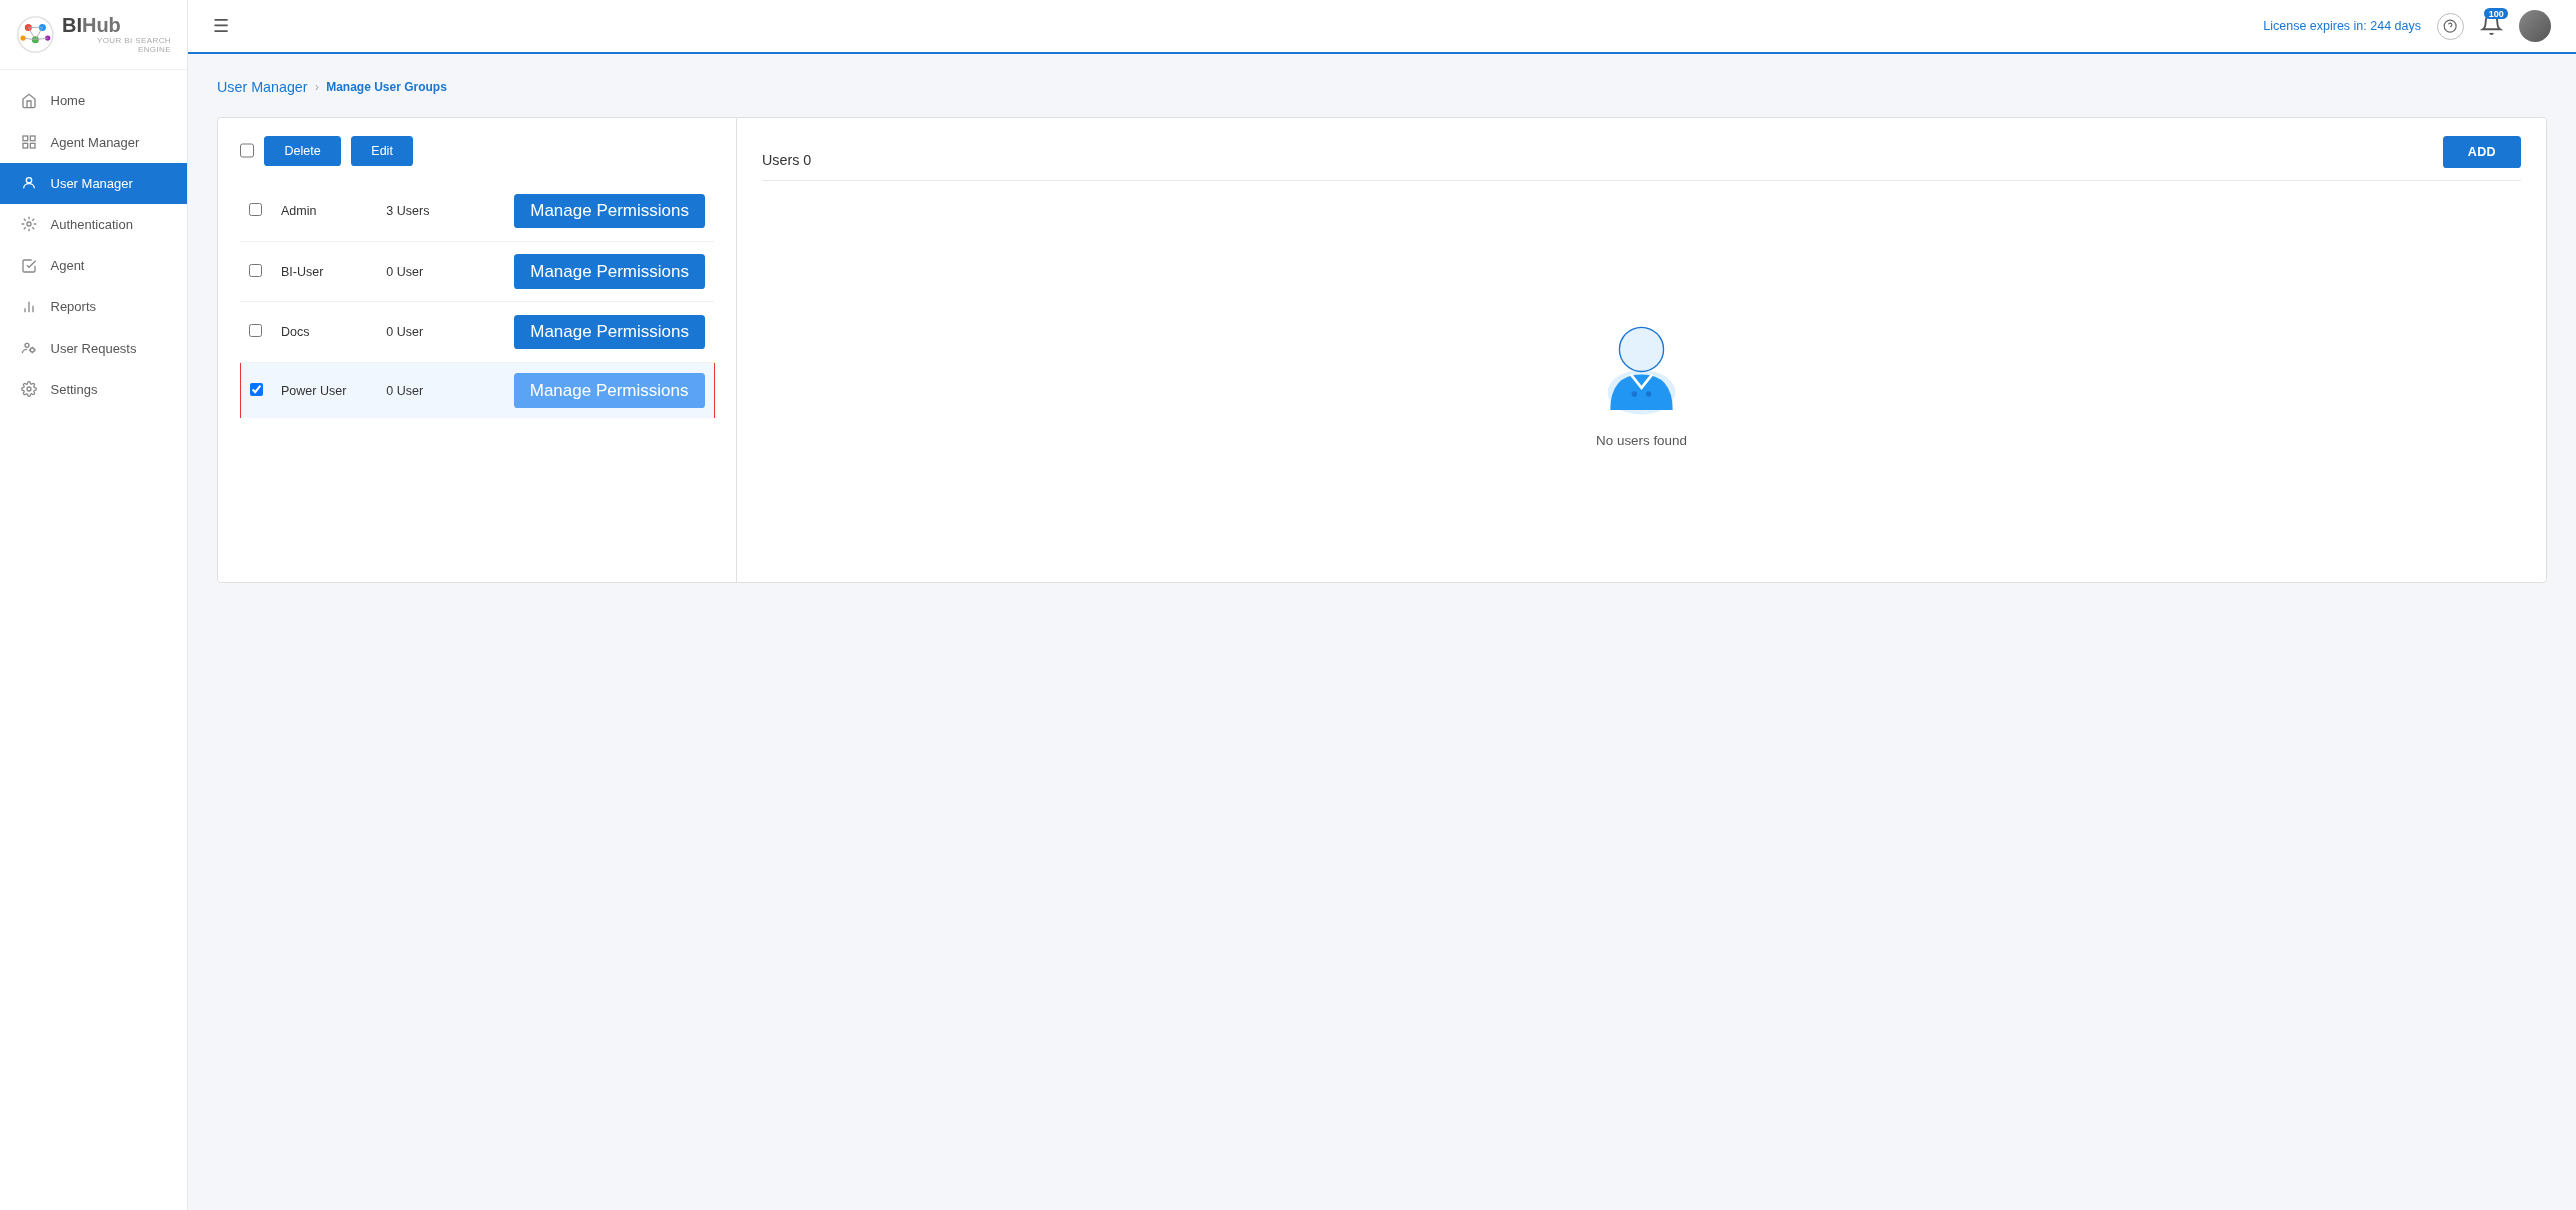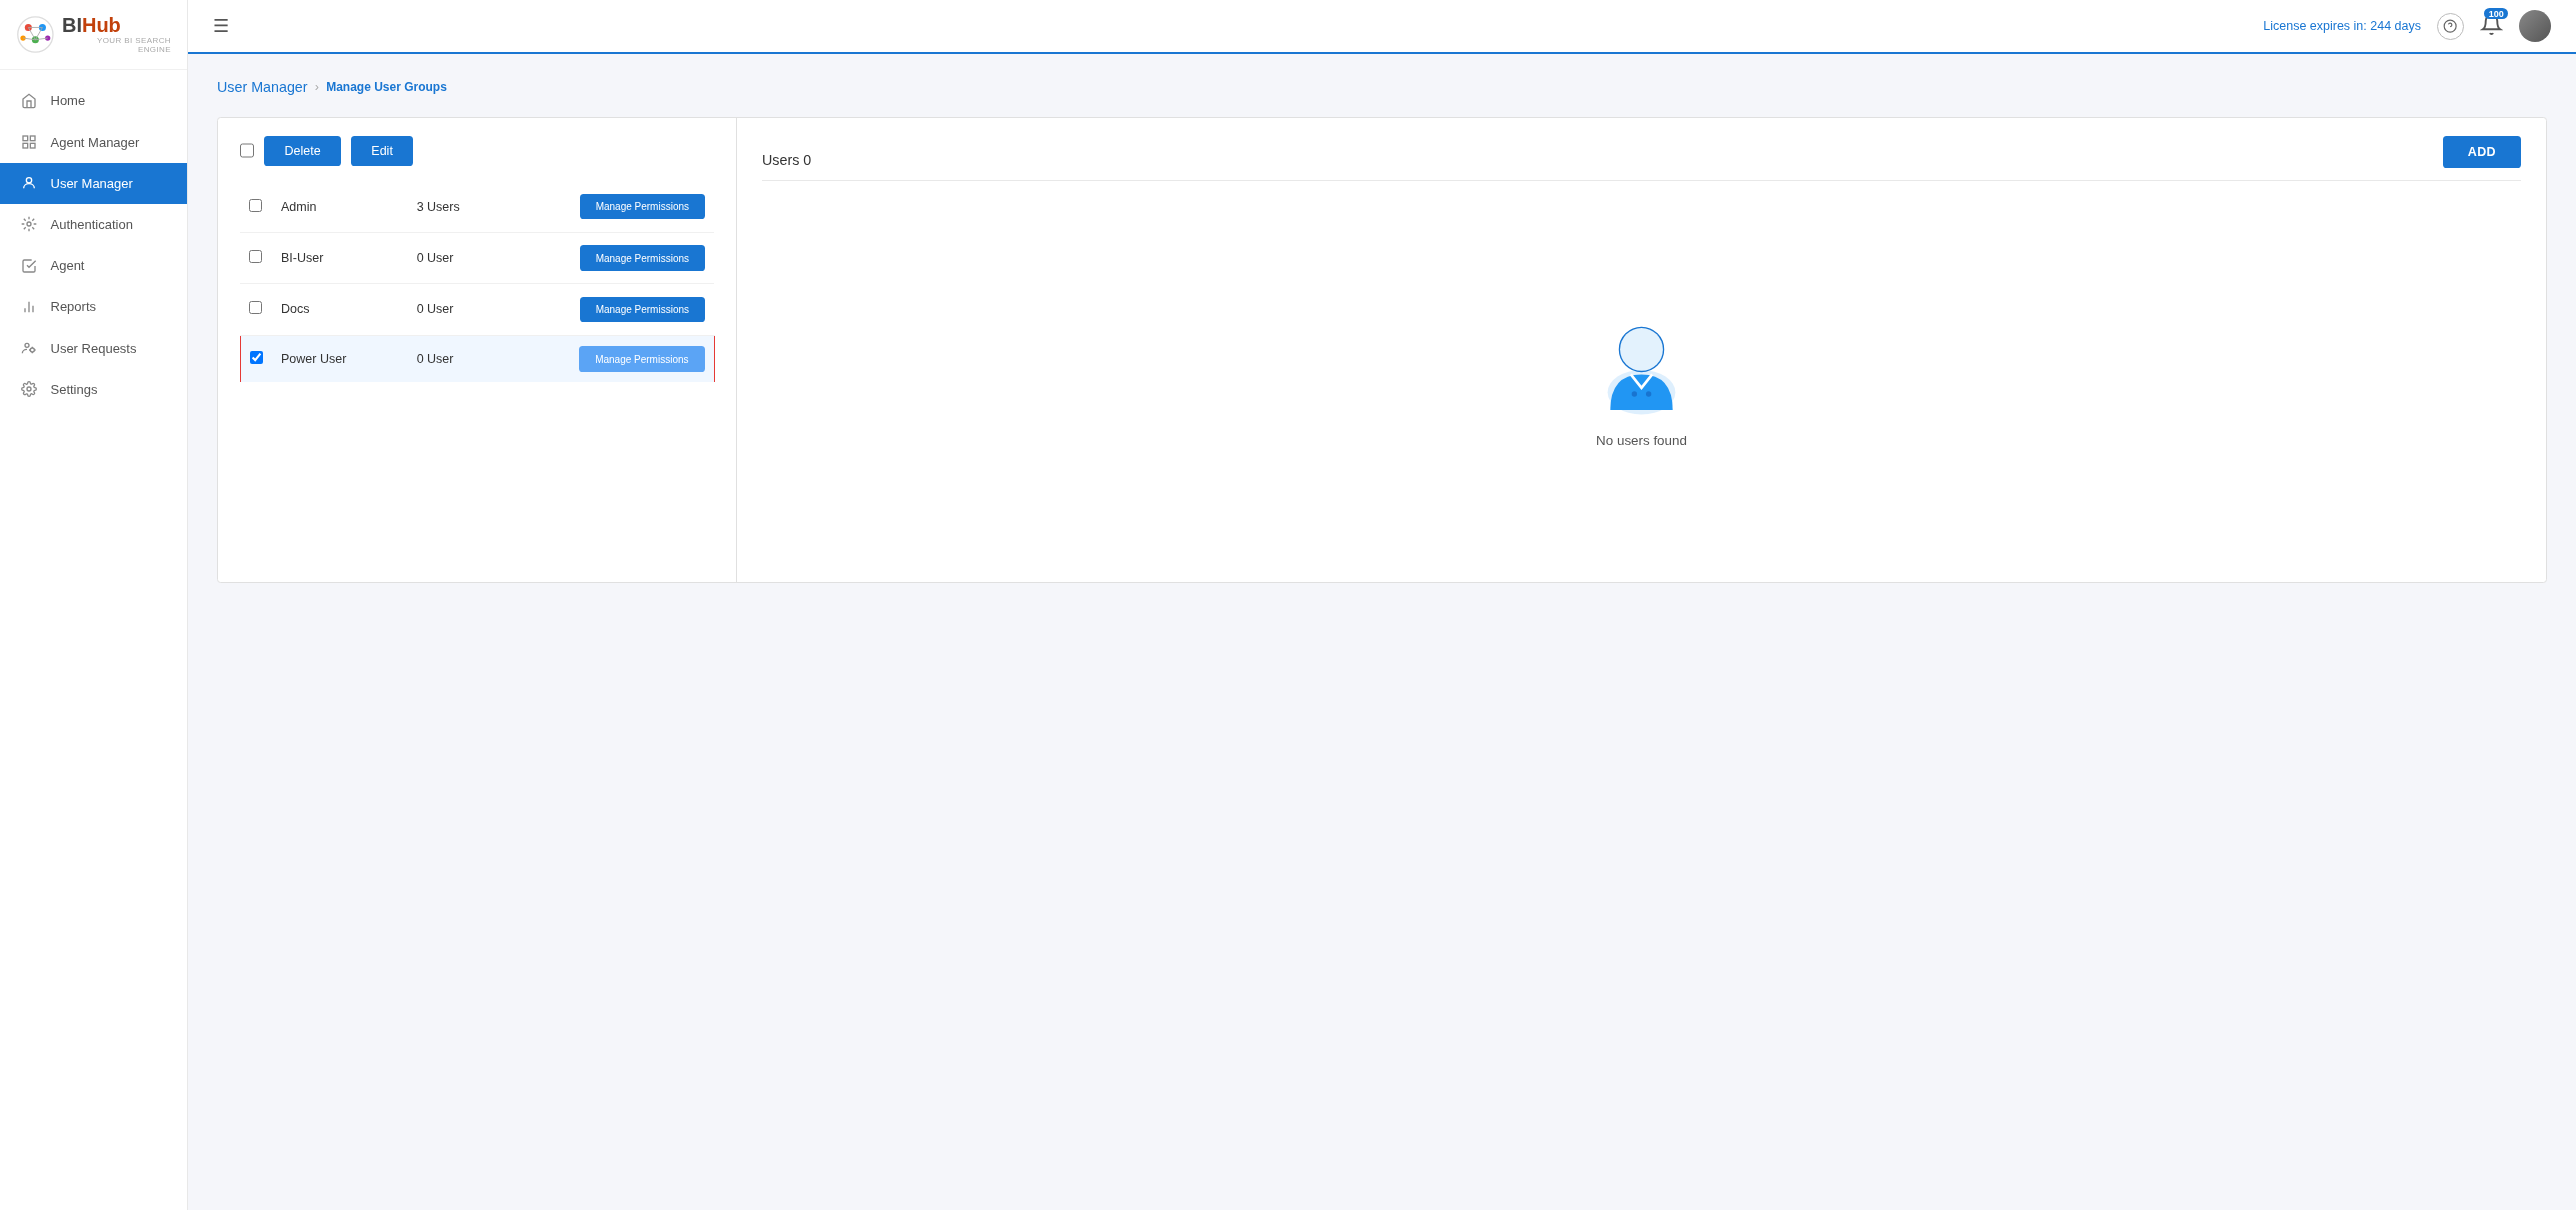--- a/index.html
+++ b/index.html
@@ -25,21 +25,21 @@
     .logo-text {
       display: flex;
       flex-direction: column;
     }
     .logo-title {
       font-size: 20px;
       font-weight: 700;
       line-height: 1.1;
     }
     .logo-title .bi { color: #444; }
-    .logo-title .hub { color: #c2410c; }
+    .logo-title .hub { color: #737373; }
     .logo-subtitle {
       font-size: 8px;
       color: #aaa;
       letter-spacing: 0.4px;
       text-transform: uppercase;
       text-align: right;
     }
     .sidebar-nav {
       flex: 1;
       padding: 10.7px 0;
@@ -249,21 +249,21 @@
     .td-name { font-size: 13px; font-weight: 400; }
     .td-count { color: #555; font-size: 12.5px; width: 72px; }
     .td-action { text-align: right; }
 
     .btn-manage {
       background: #1976d2;
       color: #fff;
       border: none;
       padding: 7.2px 16px;
       border-radius: 3.6px;
-      font-size: 10px;
+      font-size: 17px;
       cursor: pointer;
       font-weight: 500;
       white-space: nowrap;
     }
     .btn-manage.selected { background: #5ba4f5; }
 
     .row-selected {
       background: #f0f7ff;
       border: 1.8px solid #e53935;
       border-radius: 1.8px;

